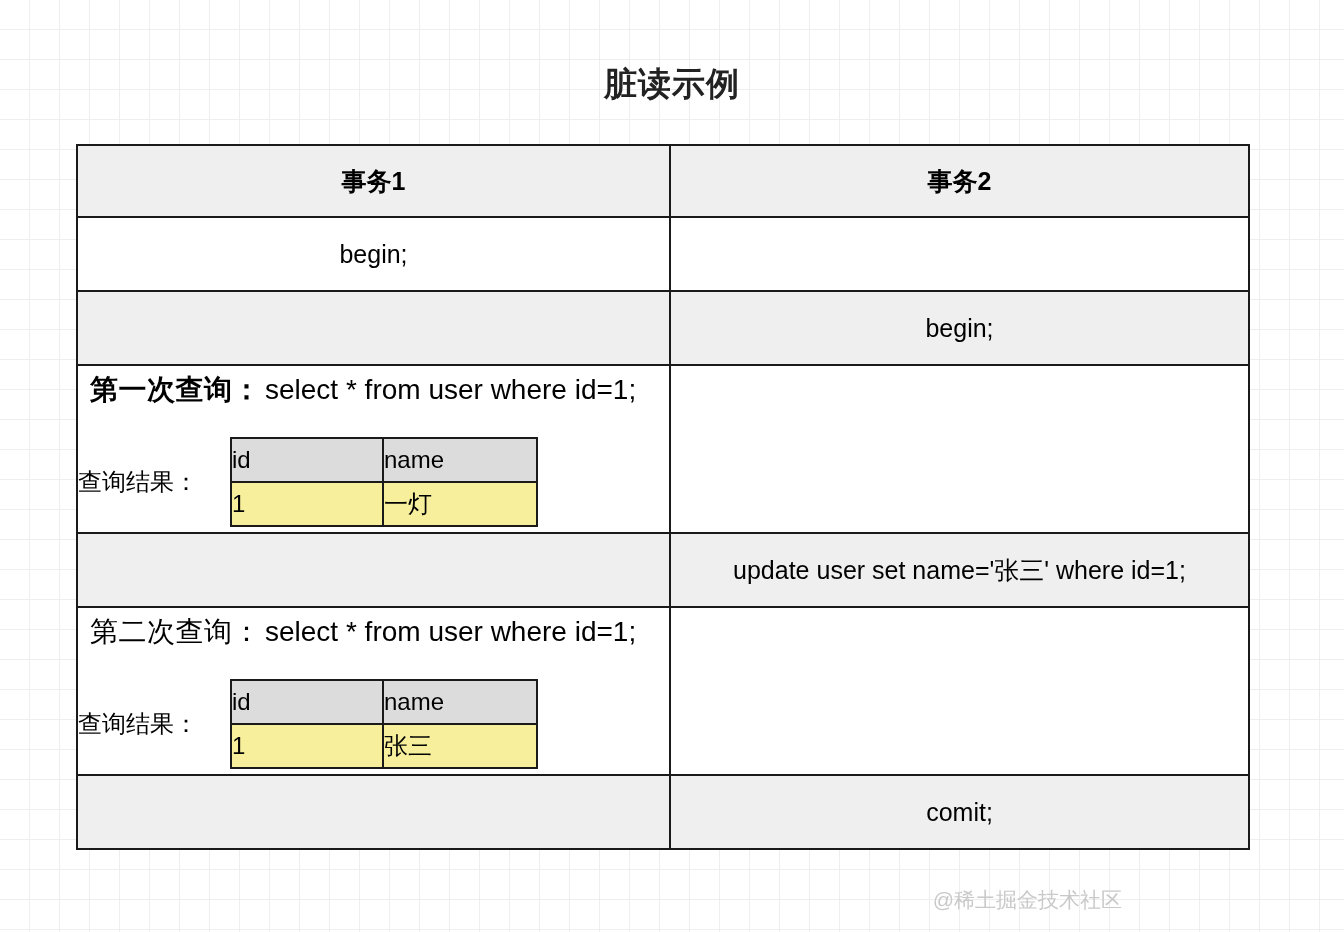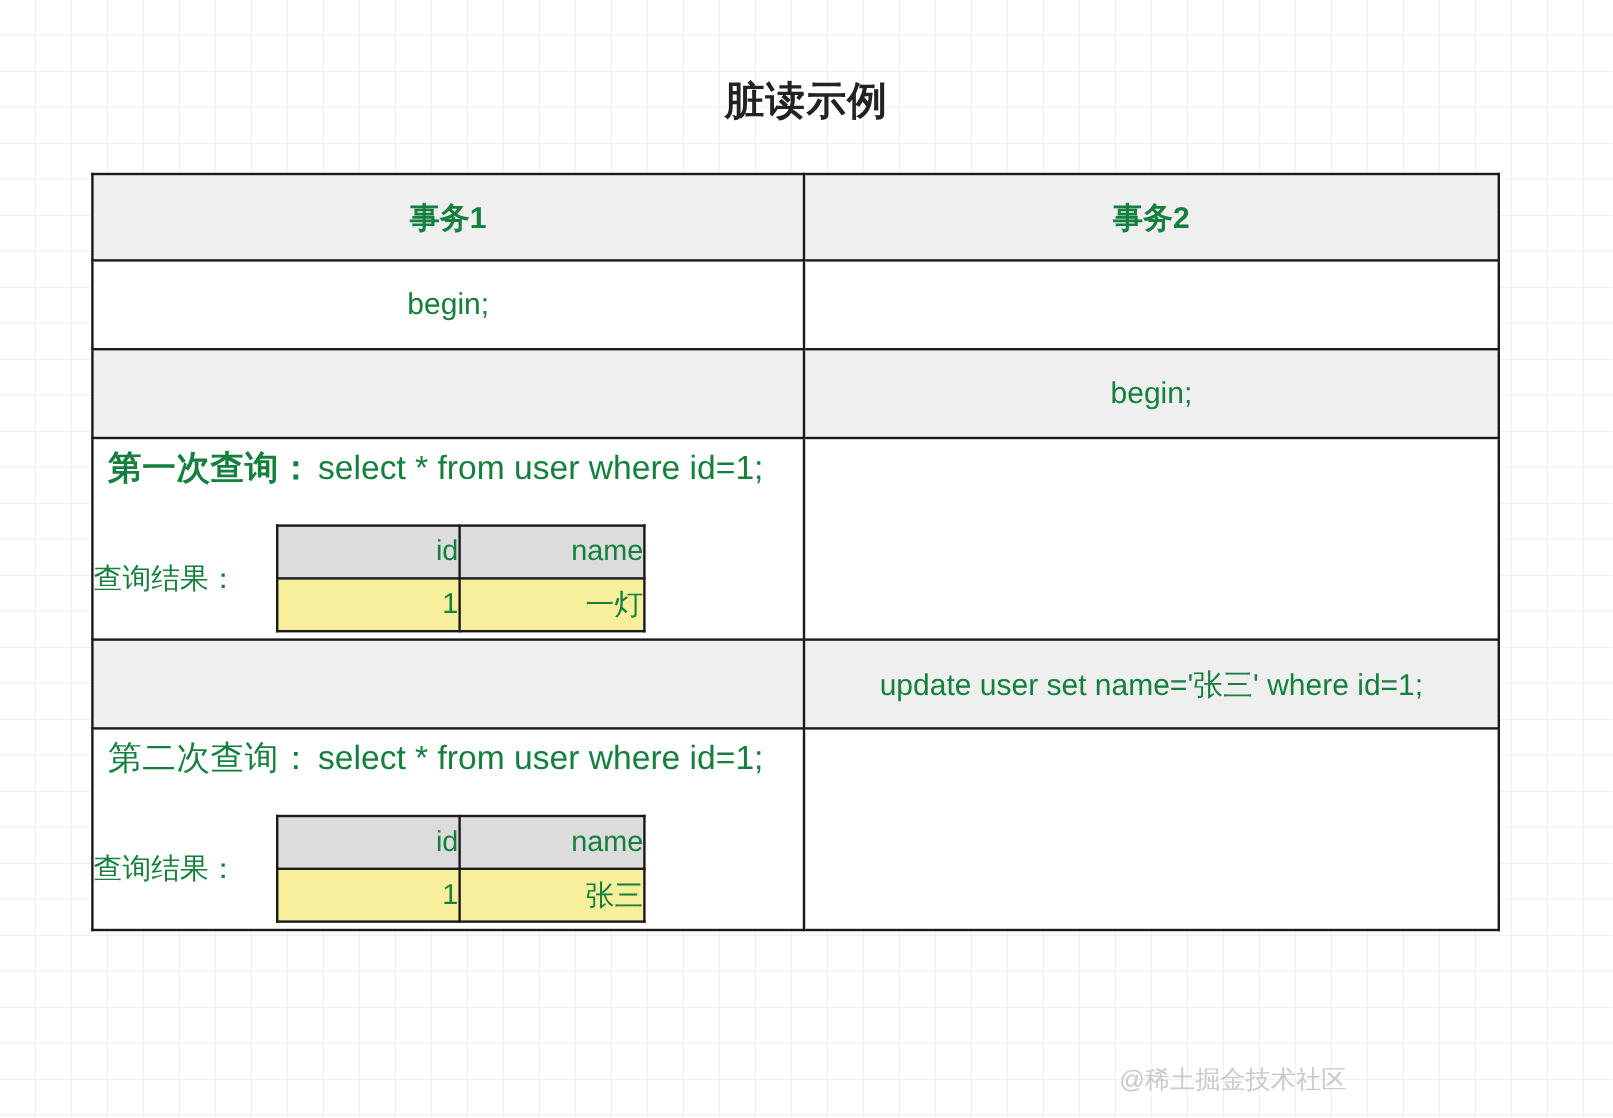--- a/index.html
+++ b/index.html
@@ -57,21 +57,21 @@
     border-collapse: collapse;
     table-layout: fixed;
     border: 2px solid #1a1a1a;
     background: #ffffff;
   }
   #txn-table td,
   #txn-table th {
     border: 2px solid #1a1a1a;
     padding: 0;
     vertical-align: middle;
-    color: #15803d;
+    color: #000000;
   }
   .col-left  { width: 593px; }
   .col-right { width: 579px; }
 
   .hdr-cell {
     background: #efefef;
     height: 70px;
     text-align: center;
     font-size: 25px;
     font-weight: bold;
@@ -137,21 +137,21 @@
   
   .result-table {
     border-collapse: collapse;
     table-layout: fixed;
     border: 2px solid #8c8c78;
   }
   .result-table td {
     border: 2px solid #8c8c78;
     padding: 0;
     height: 42px;
-    text-align: right;
+    text-align: left;
     font-size: 24px;
     font-weight: normal;
     color: #2b2b2b;
   }
   .rt-col-id   { width: 152px; }
   .rt-col-name { width: 154px; }
   .rt-head { background: #dcdcdc; }
   .rt-body { background: #f7ef9c; }
 
   
@@ -249,19 +249,23 @@
                   <td class="rt-body">1</td>
                   <td class="rt-body">张三</td>
                 </tr>
               </tbody>
             </table>
           </div>
         </td>
         <td class="plain-cell empty-cell-white"></td>
       </tr>
 
+      <tr>
+        <td class="shaded-cell empty-cell-shaded"></td>
+        <td class="shaded-cell">comit;</td>
+      </tr>
 
     </tbody>
   </table>
 
   <div id="watermark">@稀土掘金技术社区</div>
 
 </div>
 
 </body></html>

